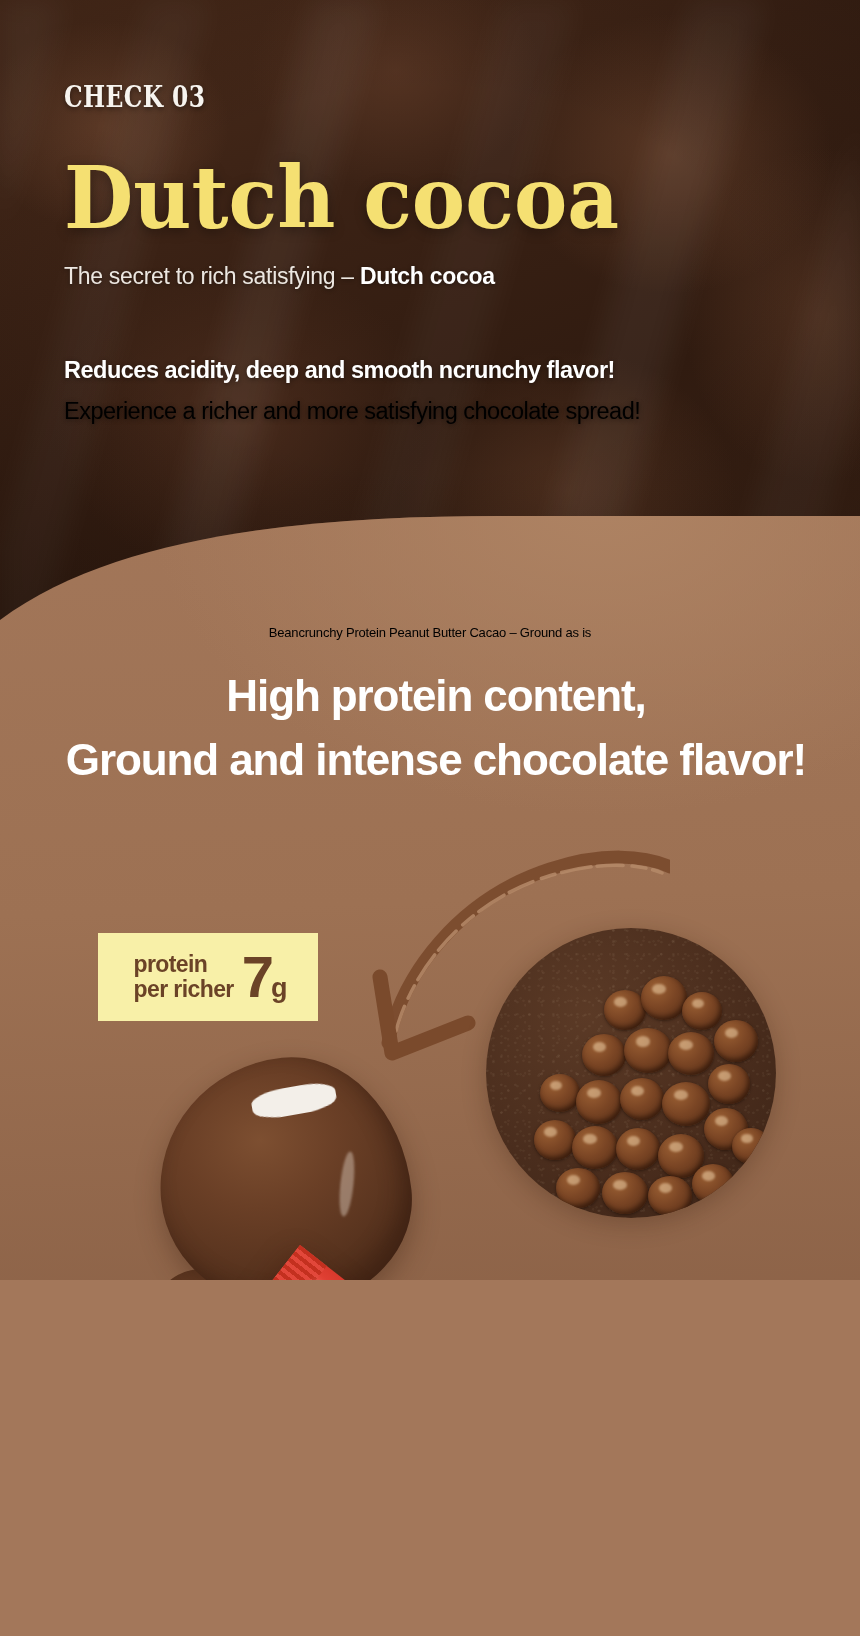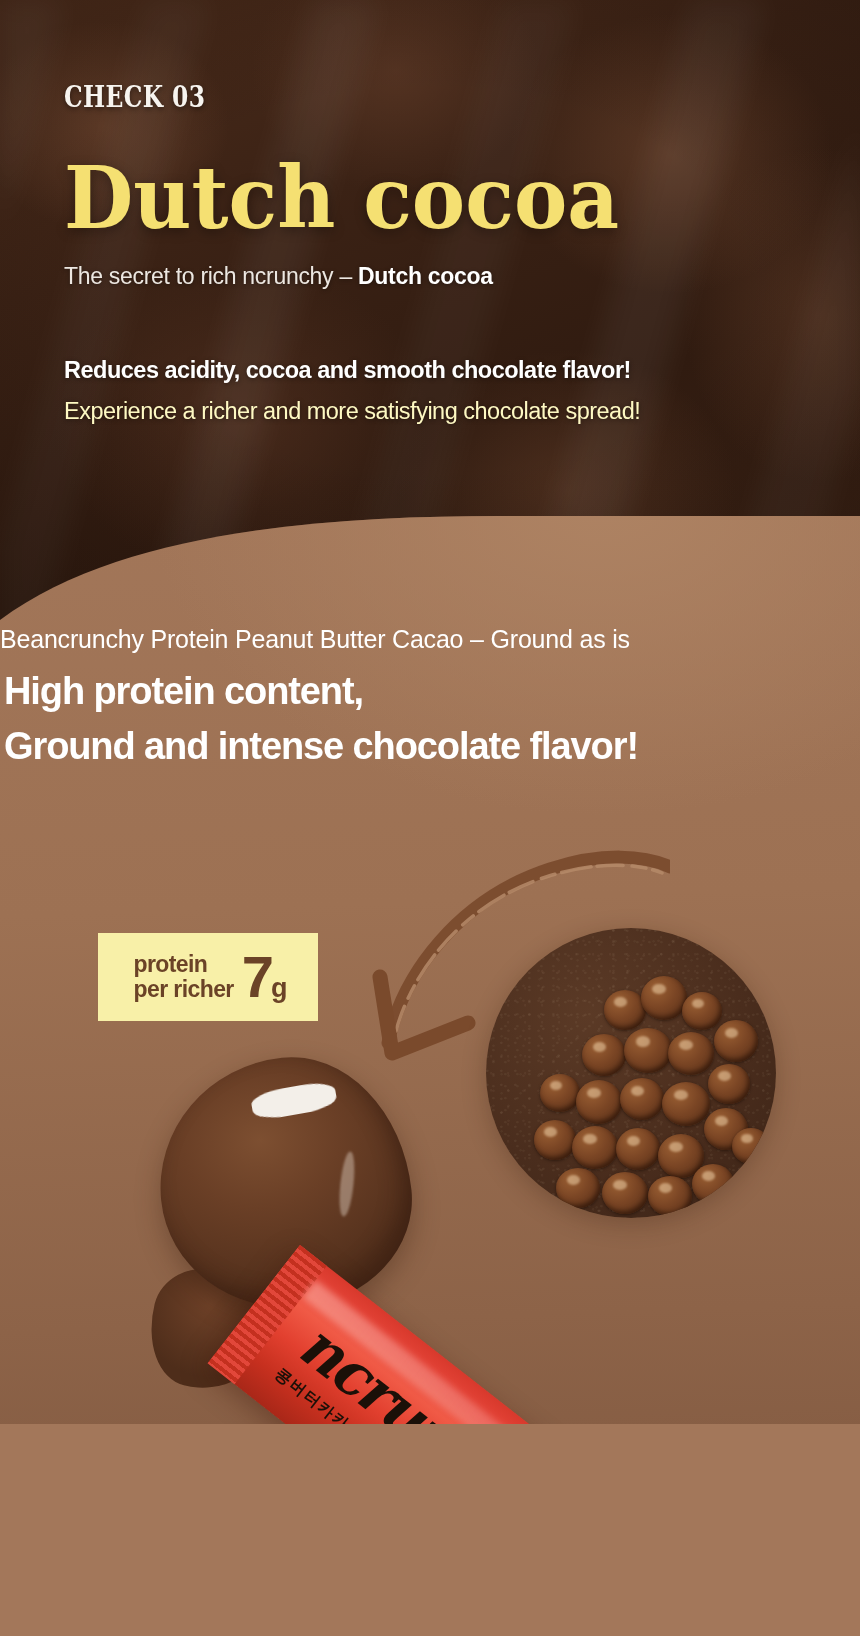--- a/index.html
+++ b/index.html
@@ -3,21 +3,21 @@
 <meta charset="utf-8">
 <style>
   * { margin:0; padding:0; box-sizing:border-box; }
   html,body { width:860px; height:1636px; }
   body {
     font-family:"Liberation Sans", sans-serif;
     background:#a3775a;
     overflow:hidden;
     position:relative;
   }
-  .page { position:relative; width:860px; height:1424px; overflow:hidden; }
+  .page { position:relative; width:860px; height:1280px; overflow:hidden; }
 
   
   .hero {
     position:absolute; left:0; top:0; width:860px; height:700px;
     background:
       radial-gradient(ellipse 180px 150px at 12% 18%, rgba(120,78,55,.55), transparent 70%),
       radial-gradient(ellipse 200px 170px at 46% 10%, rgba(96,60,42,.6), transparent 72%),
       radial-gradient(ellipse 230px 200px at 78% 22%, rgba(118,76,52,.5), transparent 70%),
       radial-gradient(ellipse 190px 240px at 95% 45%, rgba(110,70,48,.45), transparent 70%),
       radial-gradient(ellipse 260px 220px at 28% 60%, rgba(86,52,36,.55), transparent 72%),
@@ -64,47 +64,47 @@
   }
   .hero-sub b { font-weight:700; color:#fff; }
 
   .hero-bold {
     position:absolute; left:64px; top:357px;
     font-size:23.5px; font-weight:700; color:#fff; letter-spacing:-.5px;
     text-shadow:0 1px 5px rgba(0,0,0,.45);
   }
   .hero-note {
     position:absolute; left:64px; top:398px;
-    font-size:23.5px; font-weight:400; color:#fef9c3; letter-spacing:-.5px;
+    font-size:23.5px; font-weight:400; color:#000000; letter-spacing:-.5px;
     text-shadow:0 1px 5px rgba(0,0,0,.45);
   }
 
   
   .lower {
     position:absolute; left:0; top:0; width:860px; height:1636px;
     background:
       radial-gradient(ellipse 700px 500px at 70% 30%, #ae8363 0%, transparent 65%),
       linear-gradient(178deg, #a87a5a 0%, #a3775a 25%, #9d7153 55%, #8d6348 80%, #7d563e 100%);
     clip-path: path("M 860 1636 L 0 1636 L 0 620 C 120 530 330 516 500 516 C 640 516 780 516 860 516 Z");
   }
   .lower-curvefix {
     position:absolute; left:0; top:0; width:860px; height:1636px;
     background:linear-gradient(180deg, #a87a5a 0%, #a3775a 20%, #9a6e51 60%, #82593f 100%);
     clip-path: ellipse(900px 560px at 720px 1080px);
     opacity:0;
   }
 
   
   .prod-kicker {
-    position:absolute; left:0; right:0; top:625px; text-align:left;
-    font-size:25px; color:#ffffff; letter-spacing:-.2px;
+    position:absolute; left:0; right:0; top:625px; text-align:center;
+    font-size:13px; color:#000000; letter-spacing:-.2px;
   }
   .prod-head {
-    position:absolute; left:4px; right:0; top:664px; text-align:left;
-    font-size:38px; font-weight:700; color:#fff; line-height:1.45;
+    position:absolute; left:12px; right:0; top:664px; text-align:center;
+    font-size:44px; font-weight:700; color:#fff; line-height:1.45;
     letter-spacing:-1.1px;
   }
   .prod-head .l2 { display:block; }
 
   
   .protein-badge {
     position:absolute; left:98px; top:933px;
     width:220px; height:88px;
     background:#f8f0a8;
     display:flex; align-items:center; justify-content:center; gap:8px;
@@ -251,24 +251,24 @@
   <div class="hero">
     <div class="hero-blurmask"></div>
     <div class="hero-vignette"></div>
   </div>
 
   <div class="check-label">CHECK 03</div>
 
   <div class="hero-title">Dutch cocoa</div>
 
   <div class="hero-sub">
-    <span>The secret to rich ncrunchy – </span><b>Dutch cocoa</b>
-  </div>
-
-  <div class="hero-bold">Reduces acidity, cocoa and smooth chocolate flavor!</div>
+    <span>The secret to rich satisfying – </span><b>Dutch cocoa</b>
+  </div>
+
+  <div class="hero-bold">Reduces acidity, deep and smooth ncrunchy flavor!</div>
   <div class="hero-note">Experience a richer and more satisfying chocolate spread!</div>
 
   <div class="lower"></div>
   <div class="lower-curvefix"></div>
 
   <div class="prod-kicker">Beancrunchy Protein Peanut Butter Cacao – Ground as is</div>
 
   <div class="prod-head">
     <span>High protein content,</span>
     <span class="l2">Ground and intense chocolate flavor!</span>

